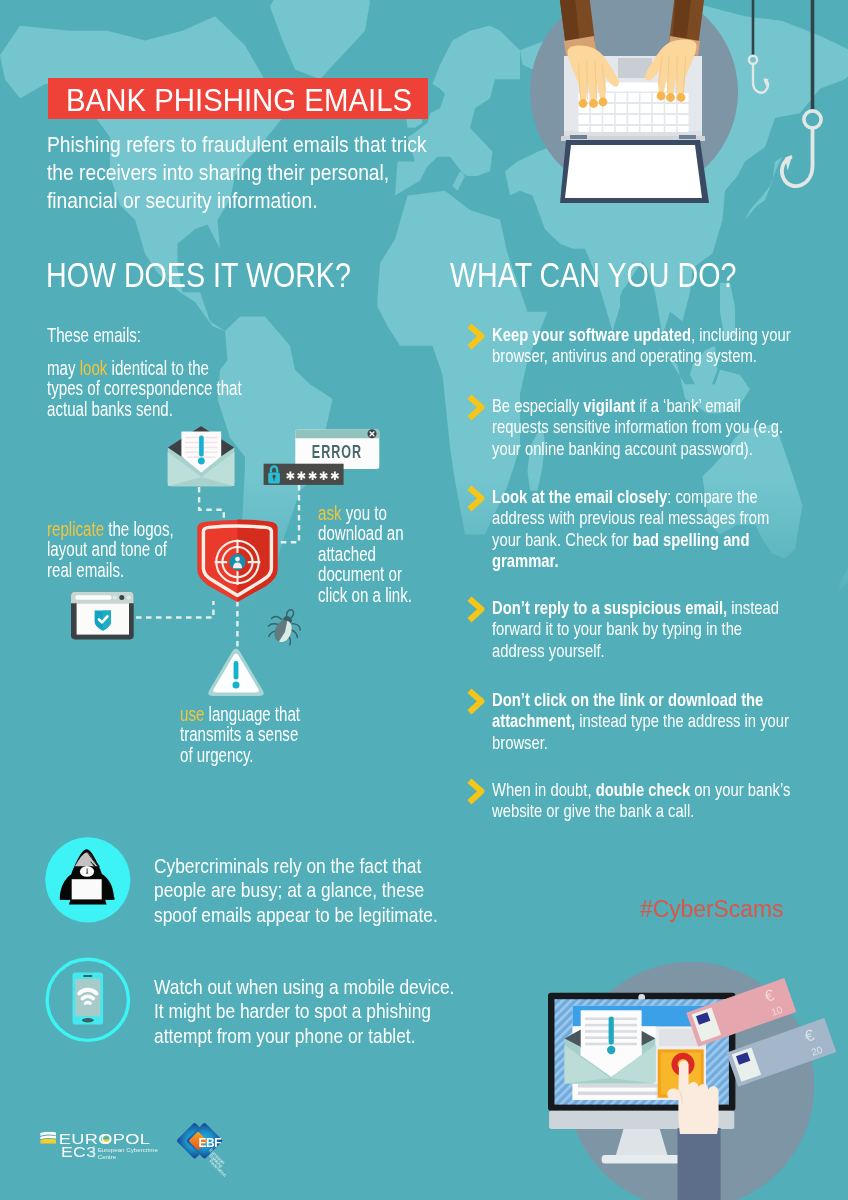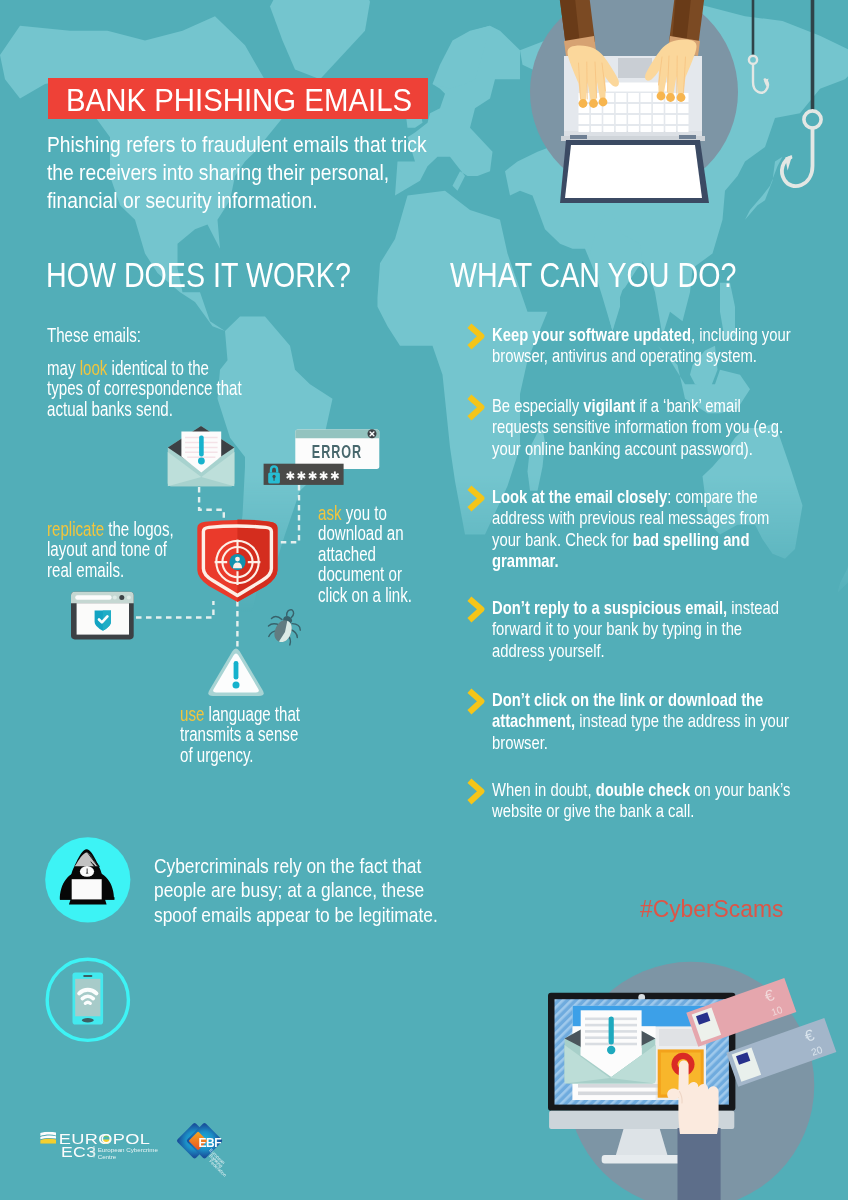--- a/index.html
+++ b/index.html
@@ -351,20 +351,23 @@
           <path d="M3.4 2.8 L15.4 13.3 L3.4 24.2" fill="none" stroke="#F5C518" stroke-width="6.0" stroke-linecap="butt" stroke-linejoin="round"></path>
         </svg>
         <span class="atext"><span>When in doubt, </span><span><b>double check</b></span><span> on your bank’s website or give the bank a call.</span></span>
       </div>
     </div>
 
   <div class="abs" id="notes" style="left:0;top:0;width:848px;height:1200px;border-radius:11px;">
       <div class="note" style="position: absolute; top: 854px; left: 154px; width: 340px;">
         <div class="ntext">Cybercriminals rely on the fact that people are busy; at a glance, these spoof emails appear to be legitimate.</div>
       </div>
+      <div class="note" style="position: absolute; top: 975px; left: 154px; width: 356px;">
+        <div class="ntext">Watch out when using a mobile device. It might be harder to spot a phishing attempt from your phone or tablet.</div>
+      </div>
     </div>
 
   <svg class="abs" style="left:540px;top:960px;width:308px;height:240px;overflow:visible;" viewBox="540 960 308 240">
     <defs>
       <clipPath id="screenClip">
           <rect x="554.5" y="999.2" width="174.4" height="105.4"></rect>
         </clipPath>
       <pattern id="diagStripes" width="6" height="6" patternTransform="rotate(45)" patternUnits="userSpaceOnUse">
         <rect width="6" height="6" fill="#6FABDE"></rect>
         <rect width="2.6" height="6" fill="#9FC9EC"></rect>

